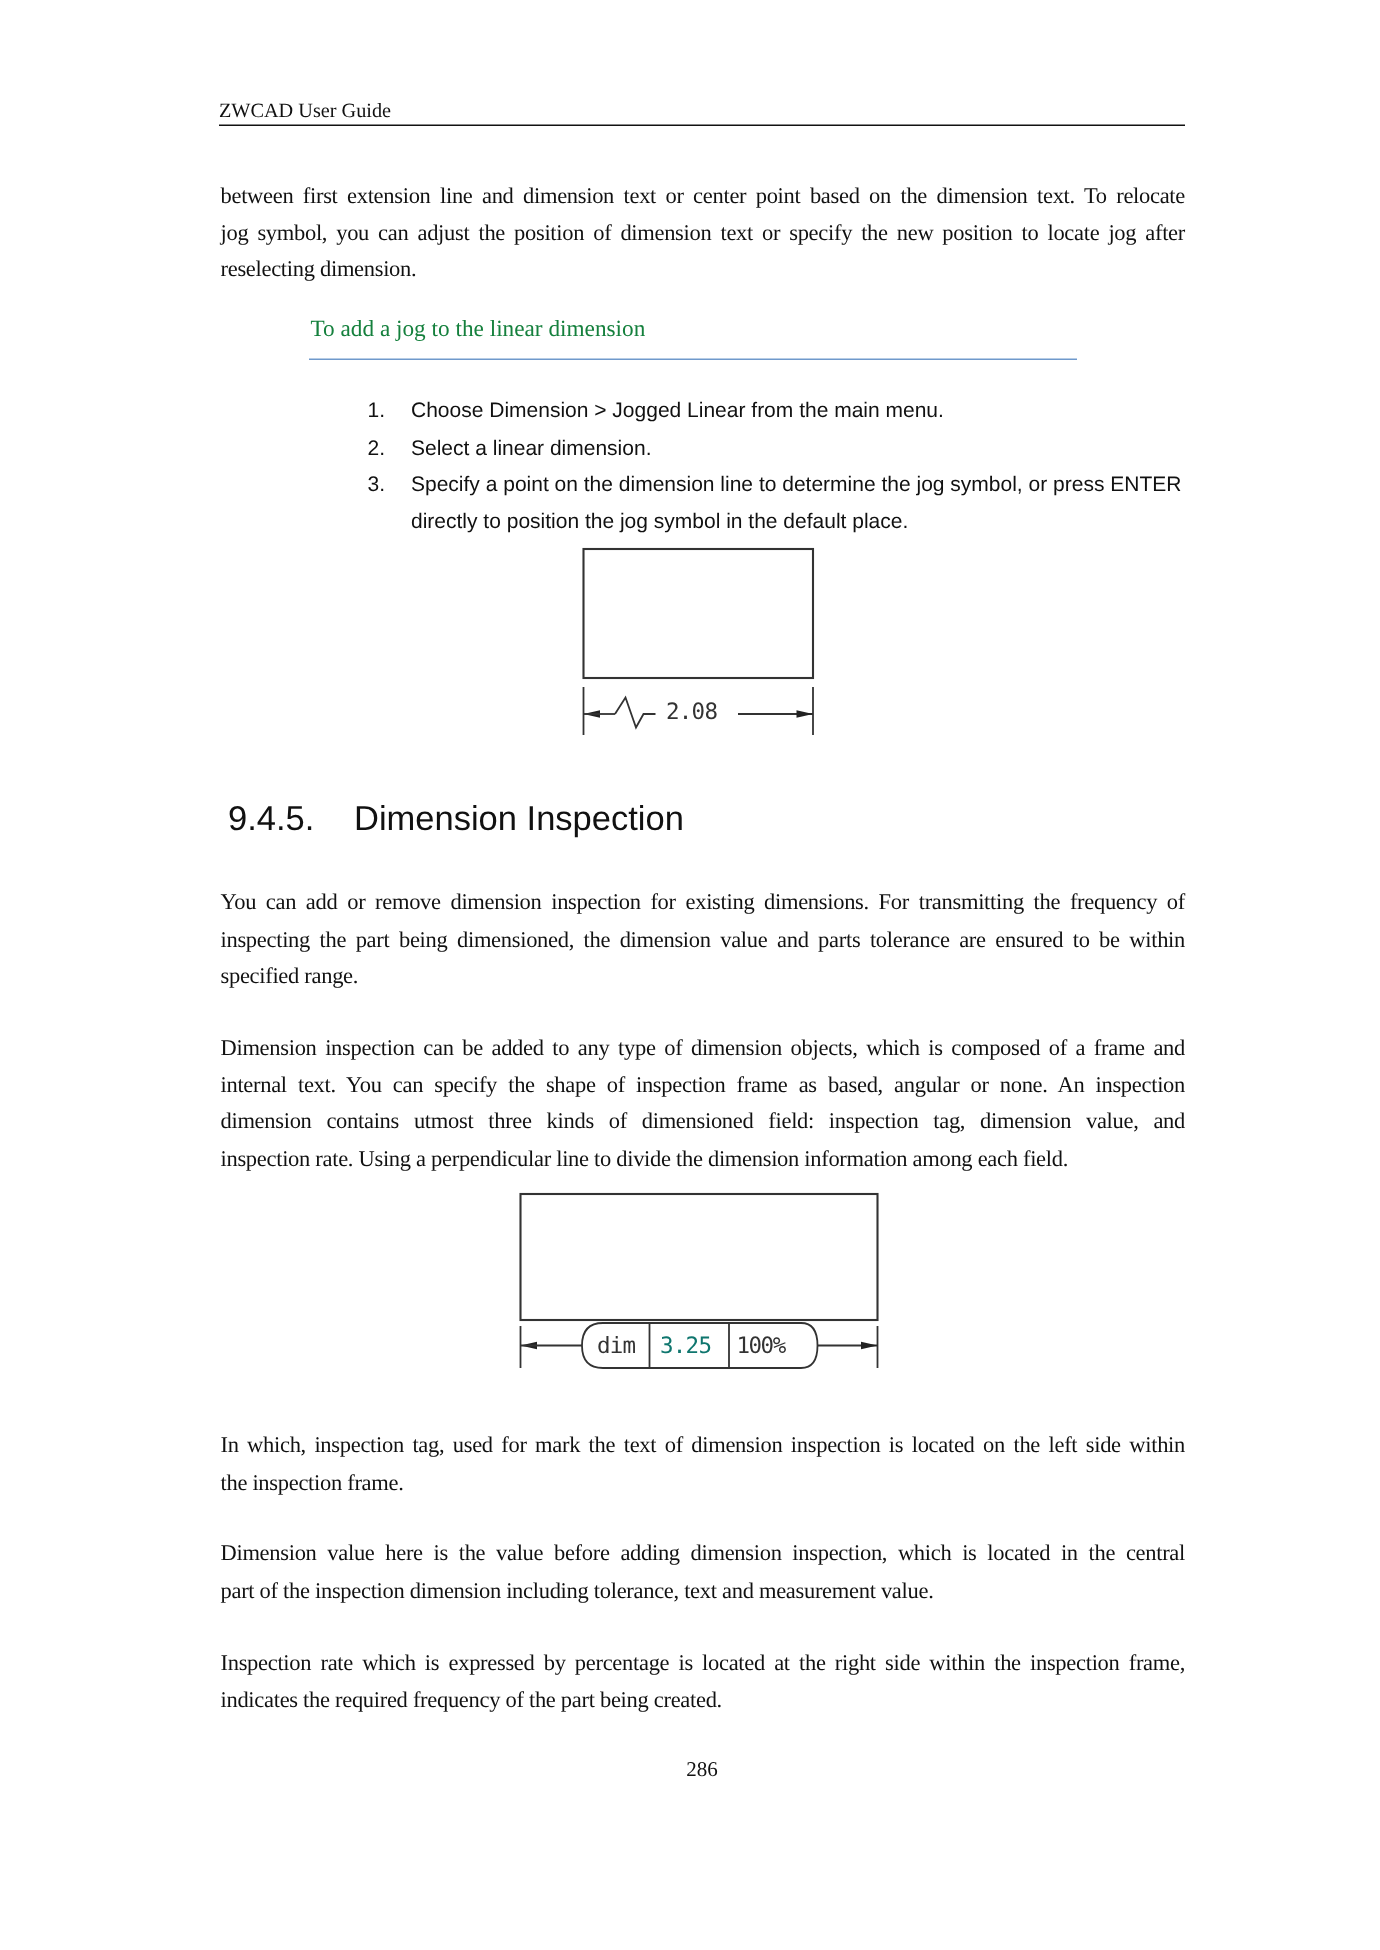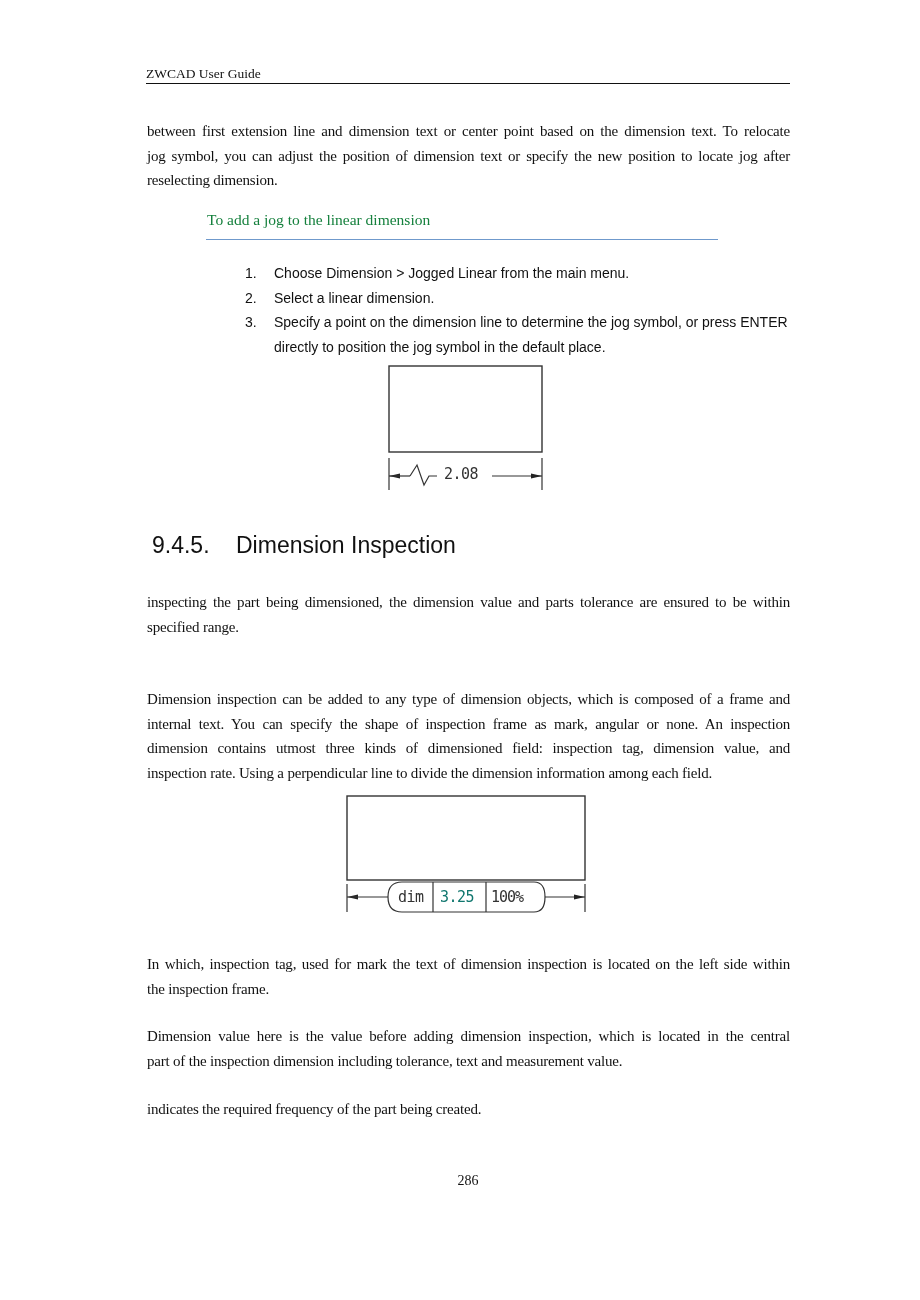--- a/index.html
+++ b/index.html
@@ -74,27 +74,28 @@
     <polygon points="158,114 147,111.5 147,116.5" fill="#222"></polygon>
   </svg>
   <span style="position:absolute; left:60px; top:103px; font-family:'DejaVu Sans Mono', monospace; font-size:15px; color:#333; letter-spacing:-0.5px;">2.08</span>
 </div>
 
 <div class="section-title sans">
   <span class="num">9.4.5.</span><span>Dimension Inspection</span>
 </div>
 
 <div class="para serif" style="top:590px;">
+  <span class="ln">You can add or remove dimension inspection for existing dimensions. For transmitting the frequency of</span>
   <span class="ln">inspecting the part being dimensioned, the dimension value and parts tolerance are ensured to be within</span>
   <span class="ln last">specified range.</span>
 </div>
 
 <div class="para serif" style="top:687px;">
   <span class="ln">Dimension inspection can be added to any type of dimension objects, which is composed of a frame and</span>
-  <span class="ln">internal text. You can specify the shape of inspection frame as mark, angular or none. An inspection</span>
+  <span class="ln">internal text. You can specify the shape of inspection frame as based, angular or none. An inspection</span>
   <span class="ln">dimension contains utmost three kinds of dimensioned field: inspection tag, dimension value, and</span>
   <span class="ln last">inspection rate. Using a perpendicular line to divide the dimension information among each field.</span>
 </div>
 
 <div class="fig" style="left:342px; top:792px; width:250px; height:122px;">
   <svg width="250" height="122" viewBox="0 0 250 122">
     <rect x="5" y="4" width="238" height="84" fill="none" stroke="#333" stroke-width="1.4"></rect>
     <line x1="5" y1="92" x2="5" y2="120" stroke="#333" stroke-width="1.2"></line>
     <line x1="243" y1="92" x2="243" y2="120" stroke="#333" stroke-width="1.2"></line>
 
@@ -117,16 +118,17 @@
   <span class="ln">In which, inspection tag, used for mark the text of dimension inspection is located on the left side within</span>
   <span class="ln last">the inspection frame.</span>
 </div>
 
 <div class="para serif" style="top:1024px;">
   <span class="ln">Dimension value here is the value before adding dimension inspection, which is located in the central</span>
   <span class="ln last">part of the inspection dimension including tolerance, text and measurement value.</span>
 </div>
 
 <div class="para serif" style="top:1097px;">
+  <span class="ln">Inspection rate which is expressed by percentage is located at the right side within the inspection frame,</span>
   <span class="ln last">indicates the required frequency of the part being created.</span>
 </div>
 
 <div class="page-number serif">286</div>
 
 </body></html>

